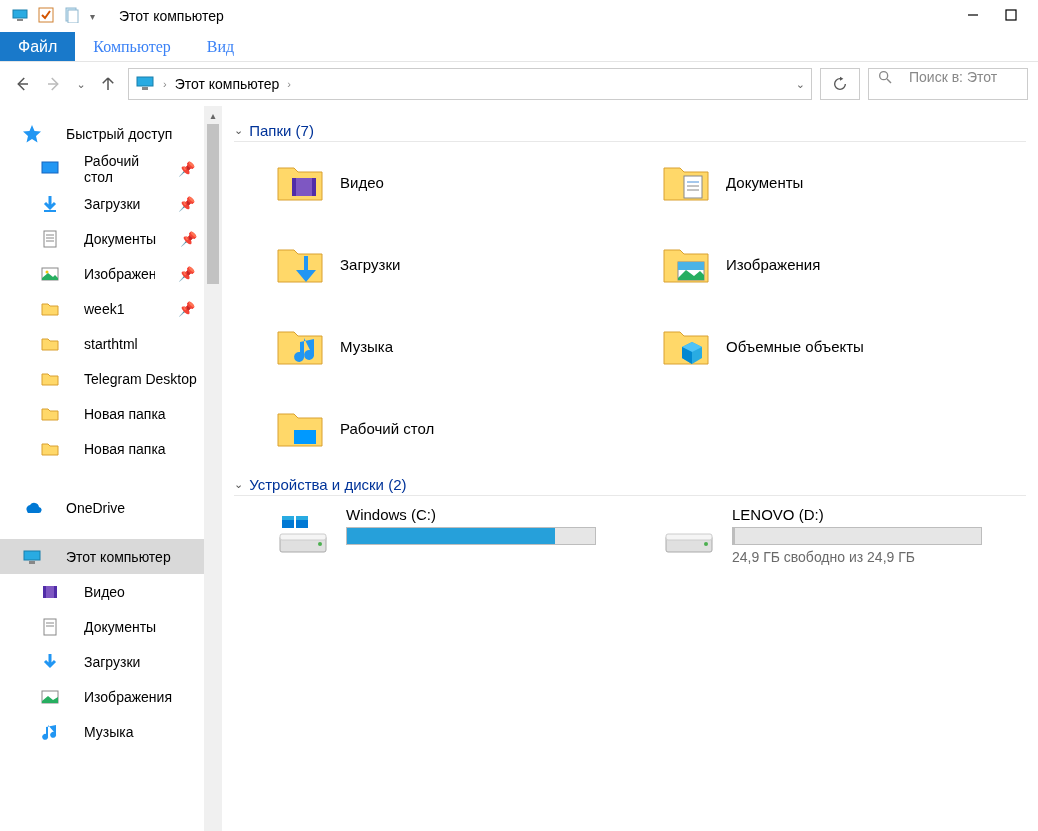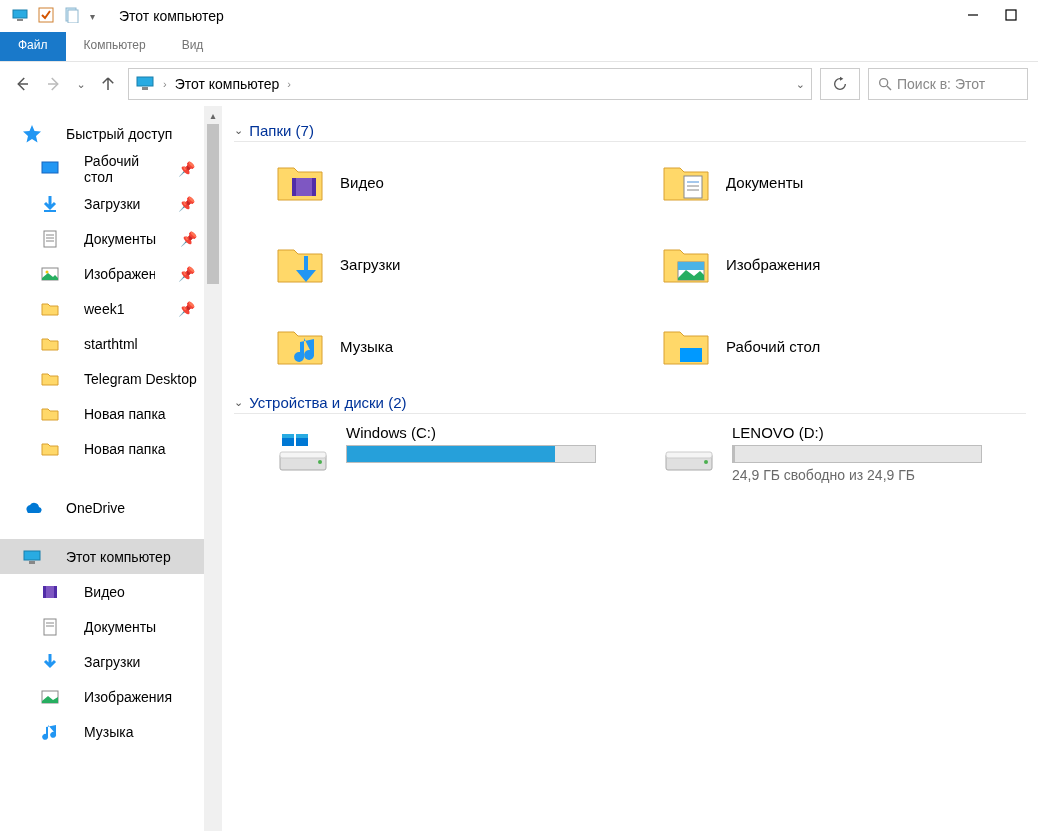--- a/index.html
+++ b/index.html
@@ -7,32 +7,32 @@
 
 
 .title-bar { height: 32px; display: flex; align-items: center; padding: 0 8px; }
 .title-bar .qat { display: flex; align-items: center; gap: 10px; margin-left: 4px; }
 .title-bar .qat svg { width: 16px; height: 16px; }
 .title-bar .title { margin-left: 24px; font-size: 14px; }
 .title-bar .win-controls { margin-left: auto; display: flex; gap: 24px; padding-right: 12px; }
 
 
 .ribbon-tabs { height: 30px; display: flex; align-items: stretch; border-bottom: 1px solid #e5e5e5; }
-.tab { padding: 6px 18px; font-size: 12px; cursor: default; text-align: right; }
+.tab { padding: 6px 18px; font-size: 16px; cursor: default; text-align: right; }
 .tab.active { background: #1979ca; color: #fff; }
-.tab.inactive { color: #737373; }
+.tab.inactive { color: #3b82f6; font-family: Liberation Serif, serif; }
 
 
 .nav-row { height: 44px; display: flex; align-items: center; padding: 6px 10px; gap: 8px; }
 .nav-btn { width: 24px; height: 24px; display: flex; align-items: center; justify-content: center; color: #666; }
 .nav-btn svg { width: 18px; height: 18px; }
 .address-bar { flex: 1; border: 1px solid #ccc; height: 32px; display: flex; align-items: center; padding: 0 6px; gap: 8px; overflow: hidden; }
 .address-bar .chev { color: #888; font-size: 11px; }
 .refresh-box { width: 40px; height: 32px; border: 1px solid #ccc; display: flex; align-items: center; justify-content: center; }
-.search-box { width: 160px; height: 32px; border: 1px solid #ccc; display: flex; align-items: center; padding: 0 8px; gap: 4px; color: #888; overflow: hidden; }
+.search-box { width: 160px; height: 32px; border: 1px solid #ccc; display: flex; padding: 0 8px; gap: 16px; color: #888; overflow: hidden; }
 
 
 .main { display: flex; height: calc(831px - 32px - 30px - 44px); }
 .sidebar-wrap { width: 222px; display: flex; border-right: none; }
 .sidebar { width: 204px; overflow: hidden; padding-top: 10px; }
 .scrollbar-track { width: 18px; background: #f0f0f0; position: relative; }
 .scrollbar-arrow { height: 18px; display: flex; align-items:center; justify-content:center; color:#666; font-size:10px; }
 .scrollbar-thumb { position:absolute; top:18px; left:3px; width:12px; height:160px; background:#c2c2c2; }
 
 .tree-item { height: 35px; display: flex; align-items: center; gap: 24px; padding-left: 22px; cursor: default; }
@@ -330,20 +330,29 @@
       </div>
 
       <div class="folder-tile">
         <svg viewBox="0 0 52 52">
             <path d="M4 12 L20 12 L24 16 L48 16 L48 44 L4 44 Z" fill="#ffd869" stroke="#d9a030"></path>
             <path d="M30 18 L30 36 A5 5 0 1 1 26 32 L26 22 L40 19 L40 34 A5 5 0 1 1 36 30" fill="#2196f3"></path>
           </svg>
         <span class="label">Музыка</span>
       </div>
 
+      <div class="folder-tile">
+        <svg viewBox="0 0 52 52">
+            <path d="M4 12 L20 12 L24 16 L48 16 L48 44 L4 44 Z" fill="#ffd869" stroke="#d9a030"></path>
+            <path d="M32 22 L42 27 L42 38 L32 44 L22 38 L22 27 Z" fill="#29abe2"></path>
+            <path d="M32 22 L42 27 L32 32 L22 27 Z" fill="#4fc3f7"></path>
+            <path d="M32 32 L32 44 L22 38 L22 27 Z" fill="#0288d1"></path>
+          </svg>
+        <span class="label">Объемные объекты</span>
+      </div>
 
       <div class="folder-tile">
         <svg viewBox="0 0 52 52">
             <path d="M4 12 L20 12 L24 16 L48 16 L48 44 L4 44 Z" fill="#ffd869" stroke="#d9a030"></path>
             <rect x="20" y="28" width="22" height="14" fill="#0099ff"></rect>
           </svg>
         <span class="label">Рабочий стол</span>
       </div>
     </div>
 

